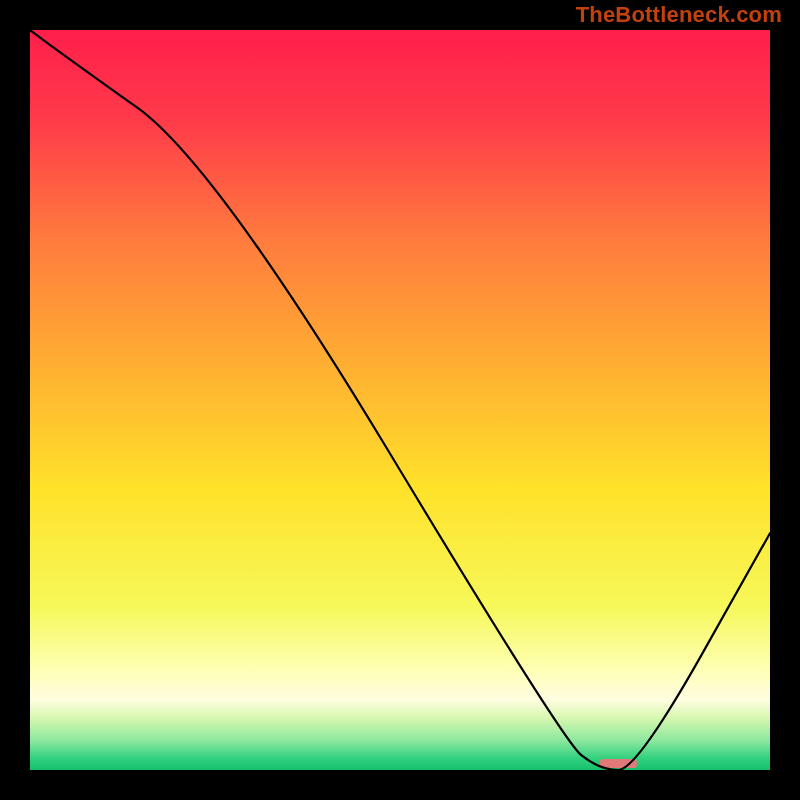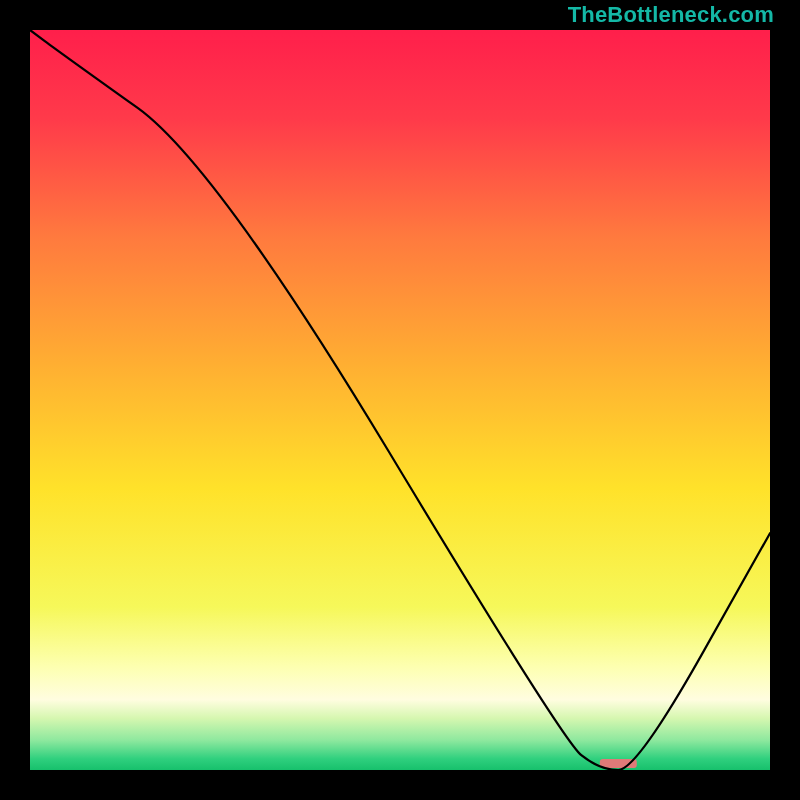--- a/index.html
+++ b/index.html
@@ -13,22 +13,22 @@
   }
   .frame {
     position: relative;
     width: 800px;
     height: 800px;
     background: #000000;
   }
   .watermark {
     position: absolute;
     top: 2px;
-    right: 26px;
-    color: #14b8a6;
+    right: 18px;
+    color: #c2410c;
     font-size: 22px;
     font-weight: 600;
     letter-spacing: 0.2px;
     z-index: 10;
     user-select: none;
   }
   .plot-area {
     position: absolute;
     left: 30px;
     top: 30px;

